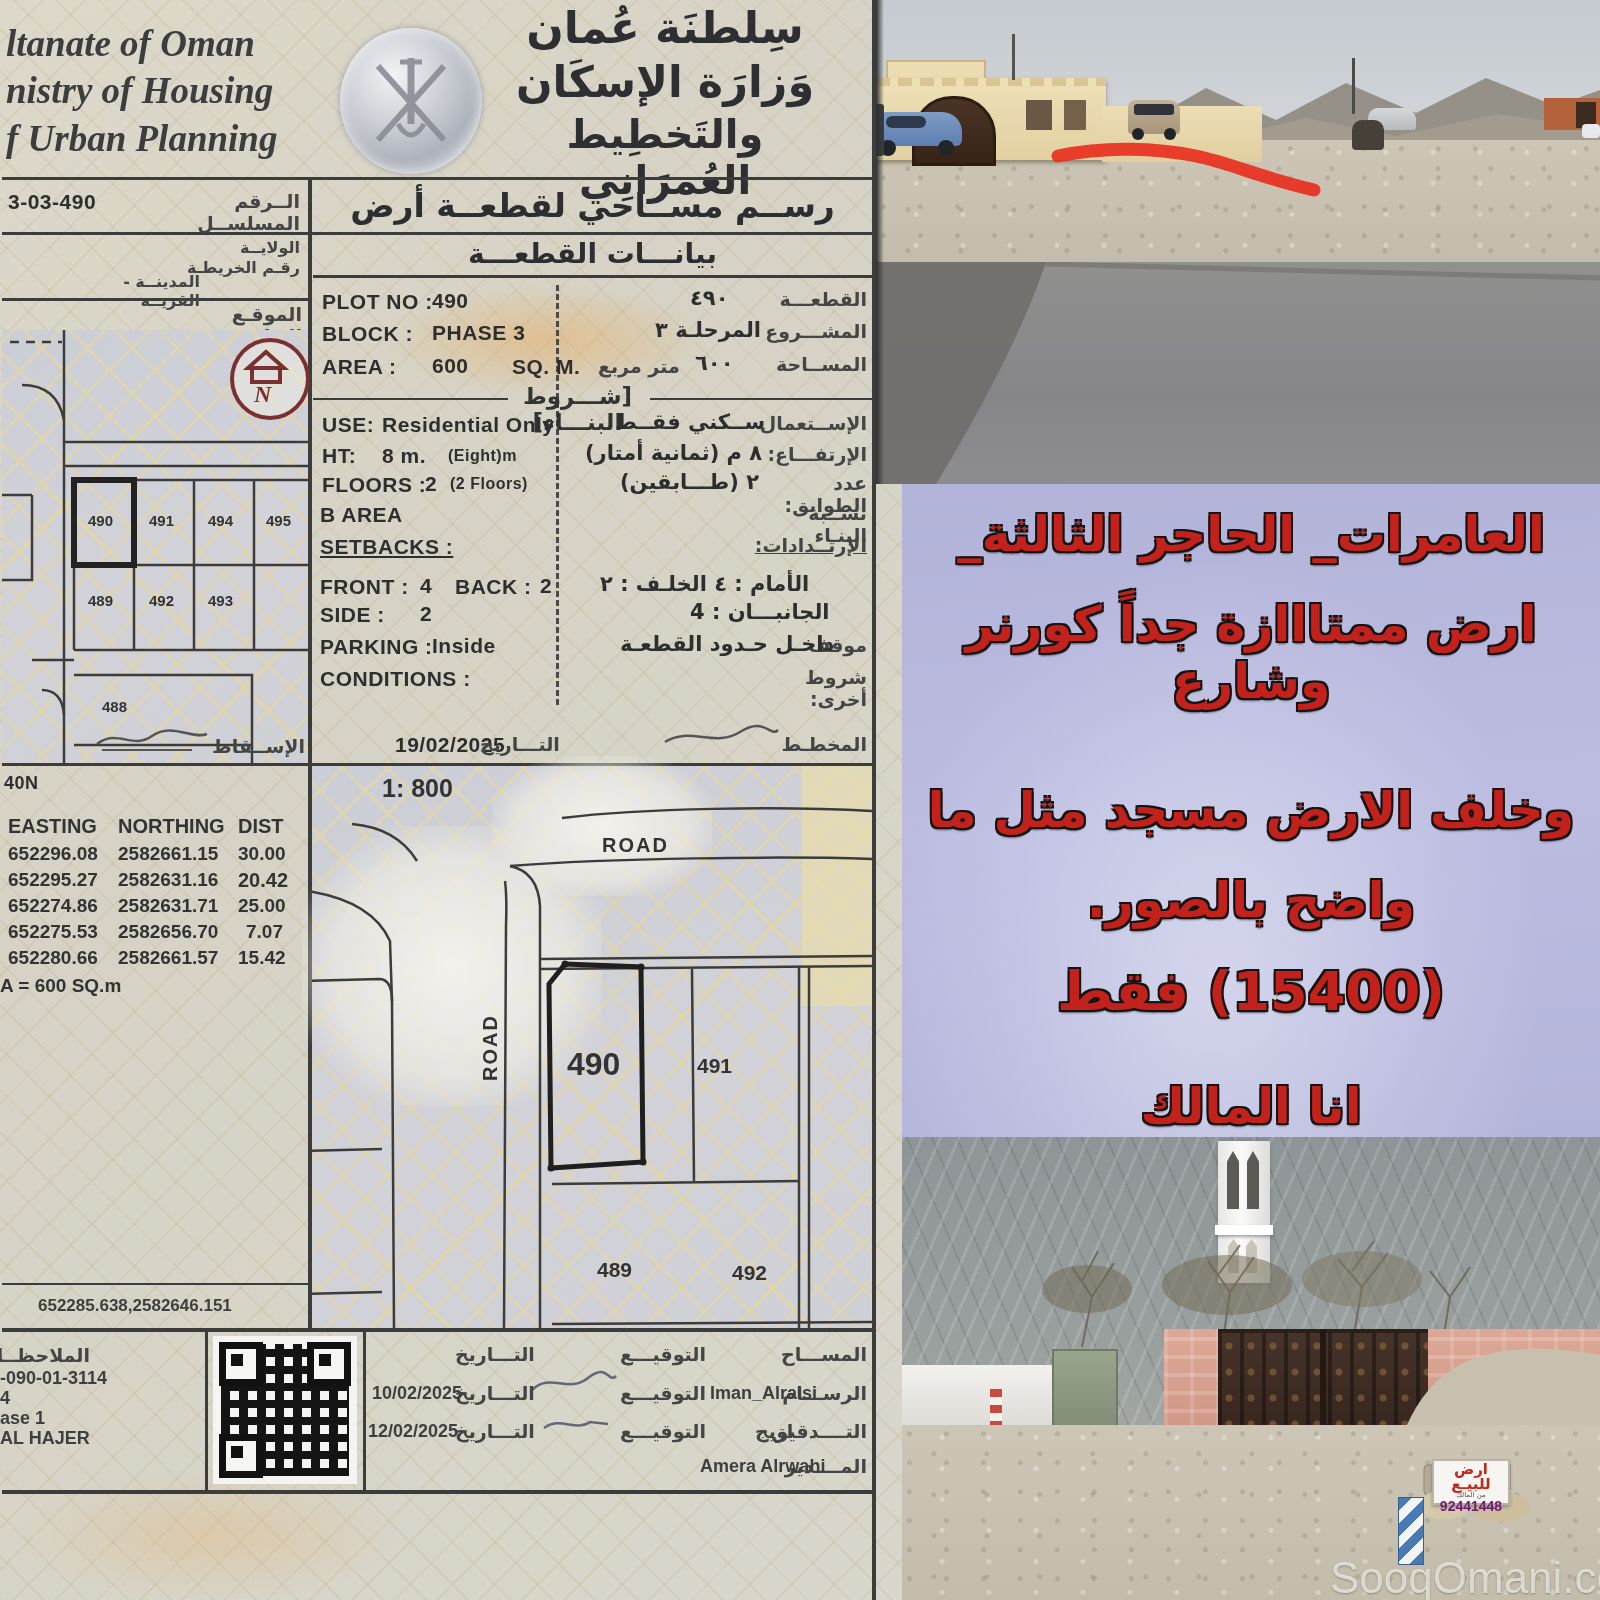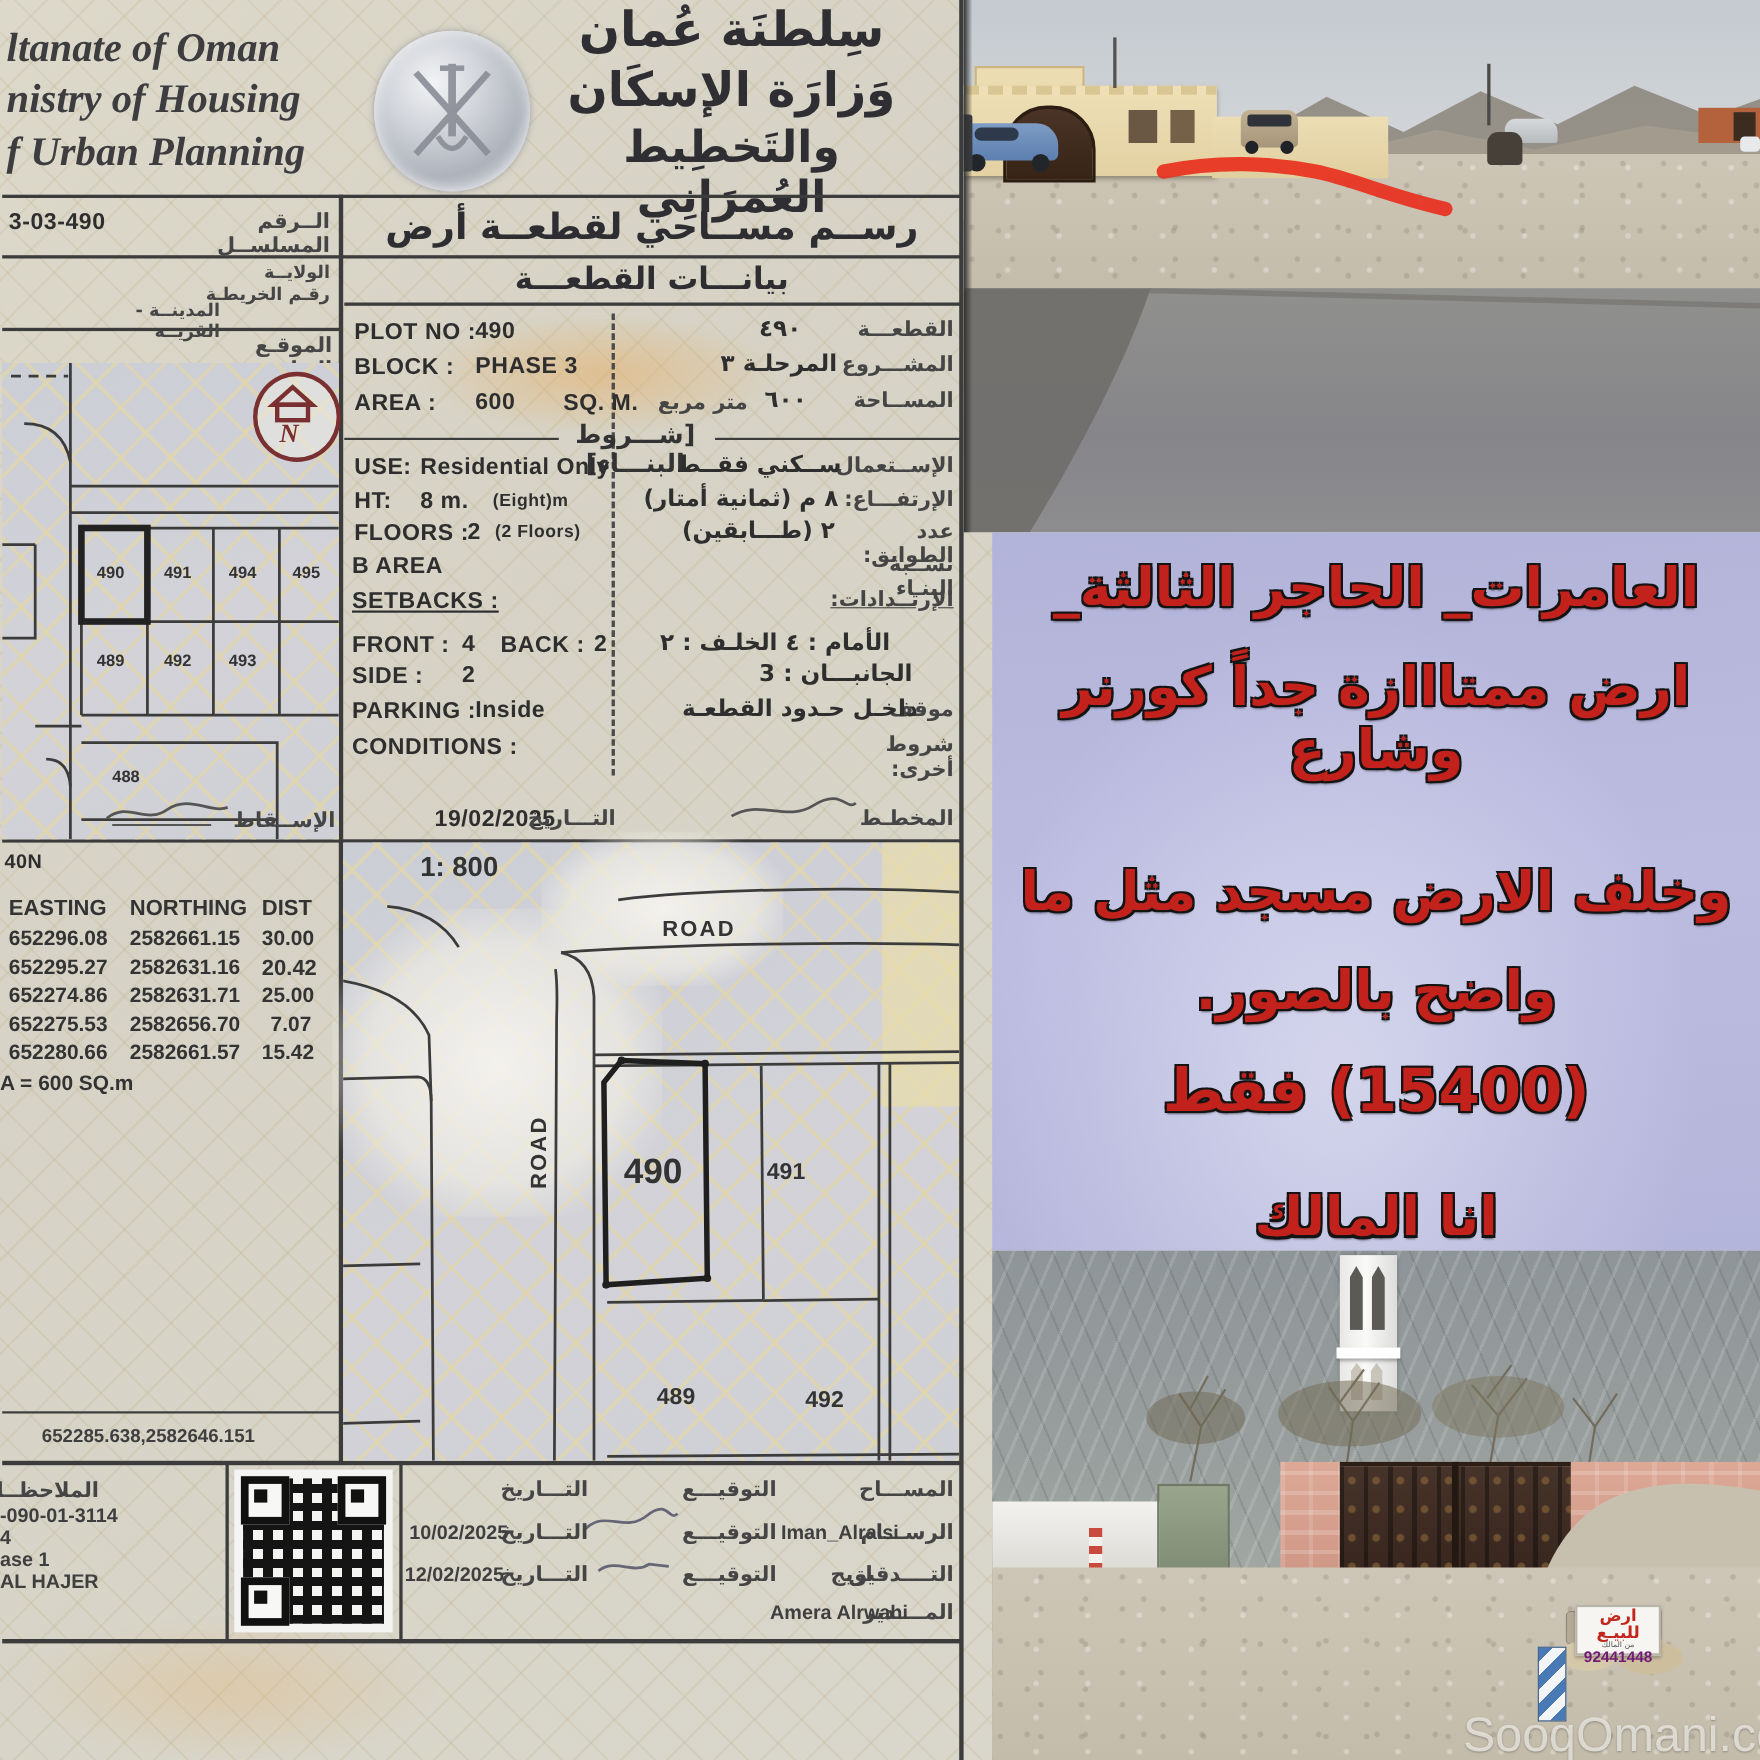--- a/index.html
+++ b/index.html
@@ -206,21 +206,21 @@
 
     <div class="abs ar lbl" style="left:760px;top:412px;width:107px;text-align:right;">الإســتعمال</div>
     <div class="abs ar typed" style="left:615px;top:410px;">ســكني فقــط</div>
     <div class="abs ar lbl" style="left:760px;top:443px;width:107px;text-align:right;">الإرتفـــاع:</div>
     <div class="abs ar typed" style="left:585px;top:441px;">٨ م (ثمانية أمتار)</div>
     <div class="abs ar lbl" style="left:755px;top:472px;width:112px;text-align:right;">عدد الطوابق:</div>
     <div class="abs ar typed" style="left:620px;top:470px;">٢ (طـــابقين)</div>
     <div class="abs ar lbl" style="left:758px;top:502px;width:109px;text-align:right;">نســبة البنـاء</div>
     <div class="abs ar lbl" style="left:760px;top:534px;width:107px;text-align:right;text-decoration:underline;">الإرتــدادات:</div>
     <div class="abs ar typed" style="left:600px;top:572px;">الأمام : ٤    الخلـف : ٢</div>
-    <div class="abs ar typed" style="left:690px;top:600px;">الجانبـــان : 3</div>
+    <div class="abs ar typed" style="left:690px;top:600px;">الجانبـــان : 4</div>
     <div class="abs ar lbl" style="left:812px;top:634px;width:55px;text-align:right;">موقف</div>
     <div class="abs ar typed" style="left:620px;top:632px;">داخـل حـدود القطعـة</div>
     <div class="abs ar lbl" style="left:770px;top:666px;width:97px;text-align:right;">شروط أخرى:</div>
 
     <div class="abs typed" style="left:395px;top:733px;">19/02/2025</div>
     <div class="abs ar lbl" style="left:480px;top:733px;">التـــاريخ</div>
     <svg class="abs" style="left:660px;top:720px;" width="120" height="34" viewBox="0 0 120 34">
       <path d="M5 22 C30 6 55 28 80 12 S 110 18 118 10" stroke="#555" stroke-width="2.5" fill="none"></path>
     </svg>
     <div class="abs ar lbl" style="left:800px;top:733px;width:67px;text-align:right;">المخطـط</div>

